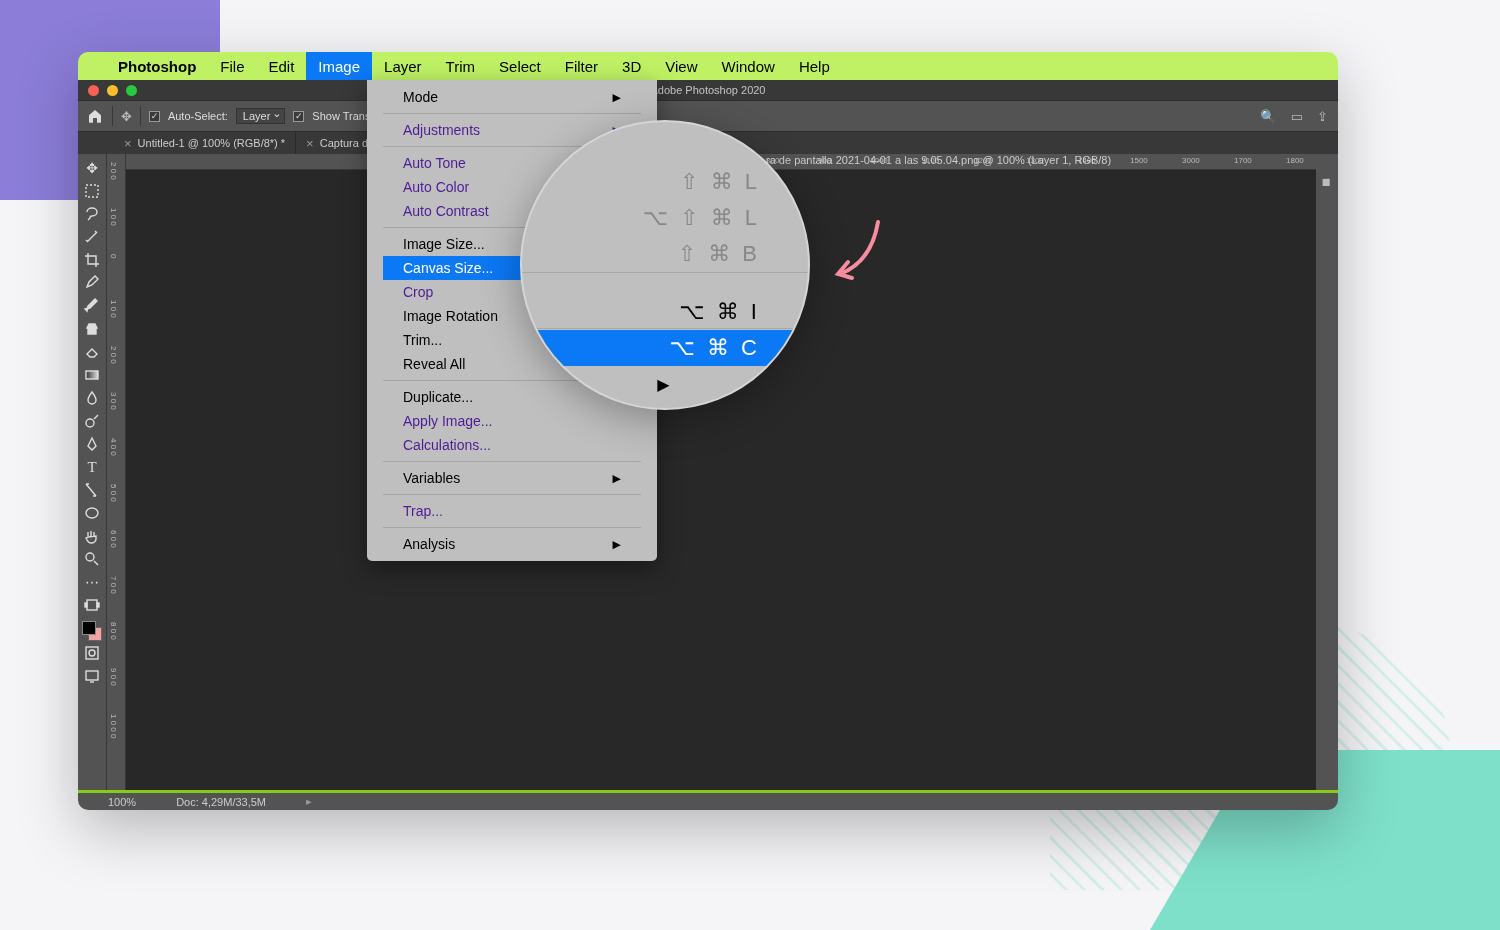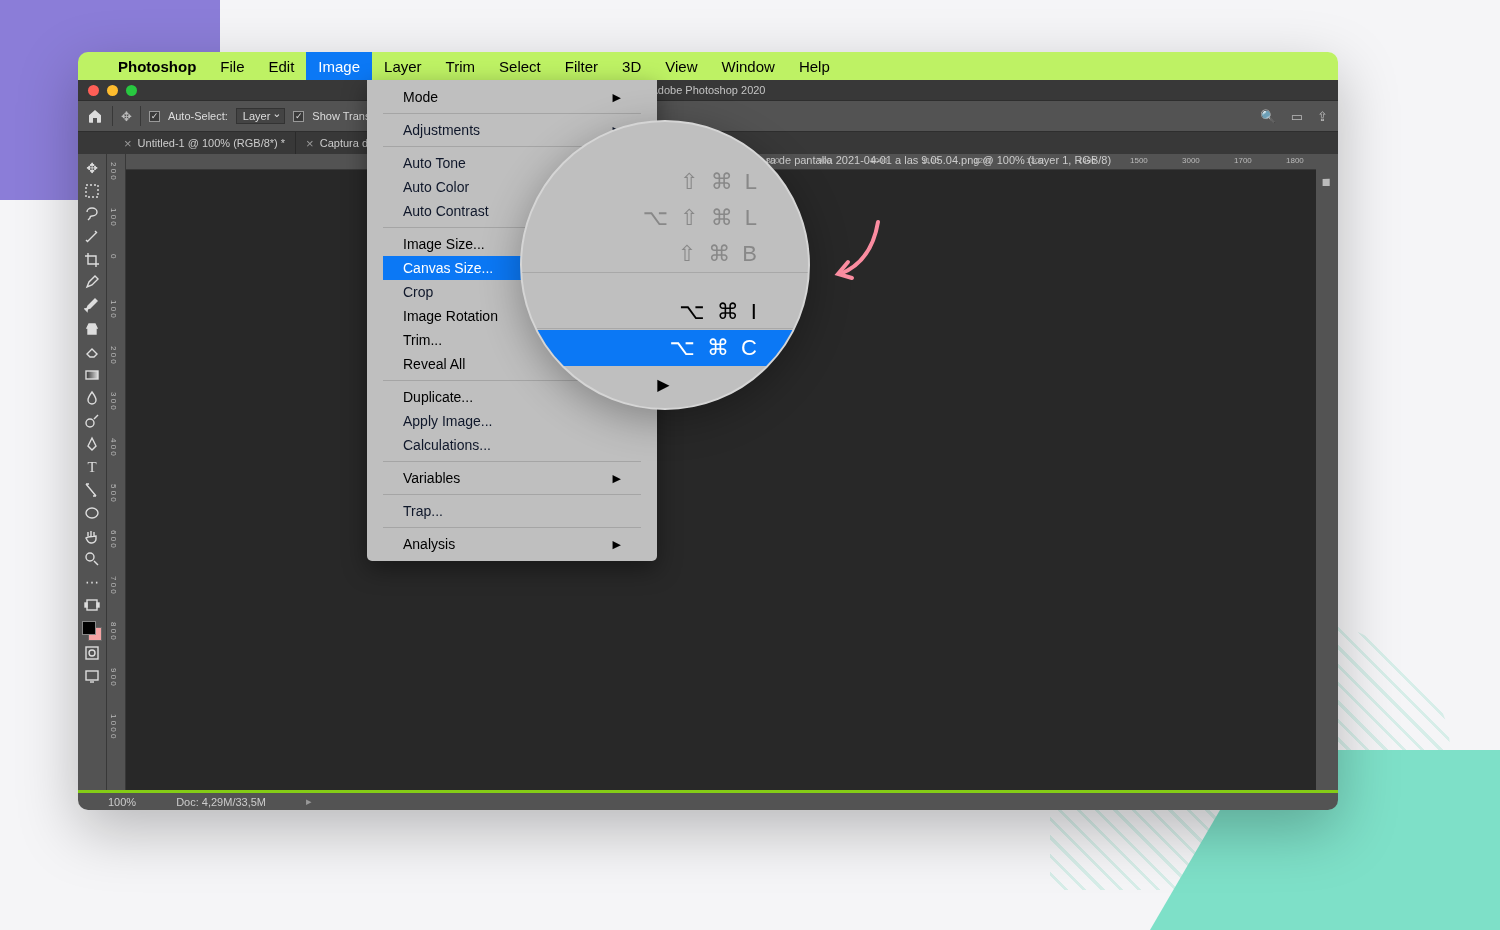--- a/index.html
+++ b/index.html
@@ -53,21 +53,21 @@
 .hruler { height: 16px; background: #535353; border-bottom: 1px solid #383838; position: relative; color: #bbb; font-size: 8px; }
 .hruler .tick { position: absolute; top: 2px; }
 
 .right-rail { width: 22px; background: #535353; display: flex; flex-direction: column; align-items: center; padding-top: 20px; }
 
 .statusbar { height: 20px; background: #535353; border-top: 3px solid #84cc16; display: flex; align-items: center; color: #ccc; font-size: 11px; padding-left: 30px; gap: 40px; }
 
 .dropdown { position: absolute; top: 28px; left: 289px; width: 290px; background: #bfbfbf; box-shadow: 0 8px 24px rgba(0,0,0,0.4); border-radius: 0 0 5px 5px; padding: 5px 16px; font-size: 14px; }
 .menu-sep { height: 1px; background: #a5a5a5; margin: 4px 0; }
 .menu-item { padding: 4px 20px; display: flex; justify-content: space-between; align-items: center; color: #000; cursor: default; }
-.menu-item.disabled { color: #0f172a; }
+.menu-item.disabled { color: #4c1d95; }
 .menu-item.highlight { background: #0b78f5; color: #fff; }
 .menu-item .arrow { font-size: 11px; }
 
 .magnify { position: absolute; top: 68px; left: 442px; width: 290px; height: 290px; border-radius: 50%; background: #bfbfbf; box-shadow: 0 10px 40px rgba(0,0,0,0.3); overflow: hidden; border: 2px solid #d5d5d5; }
 .magnify-row { position: absolute; left: 0; right: 0; height: 36px; display: flex; align-items: center; justify-content: flex-end; padding-right: 48px; font-size: 22px; letter-spacing: 3px; }
 .magnify-row.dim { color: #888; }
 .magnify-row.norm { color: #000; }
 .magnify-row.hl { background: #0b78f5; color: #fff; }
 .magnify .sep { position: absolute; left: 0; right: 0; height: 1px; background: #a8a8a8; }
 

